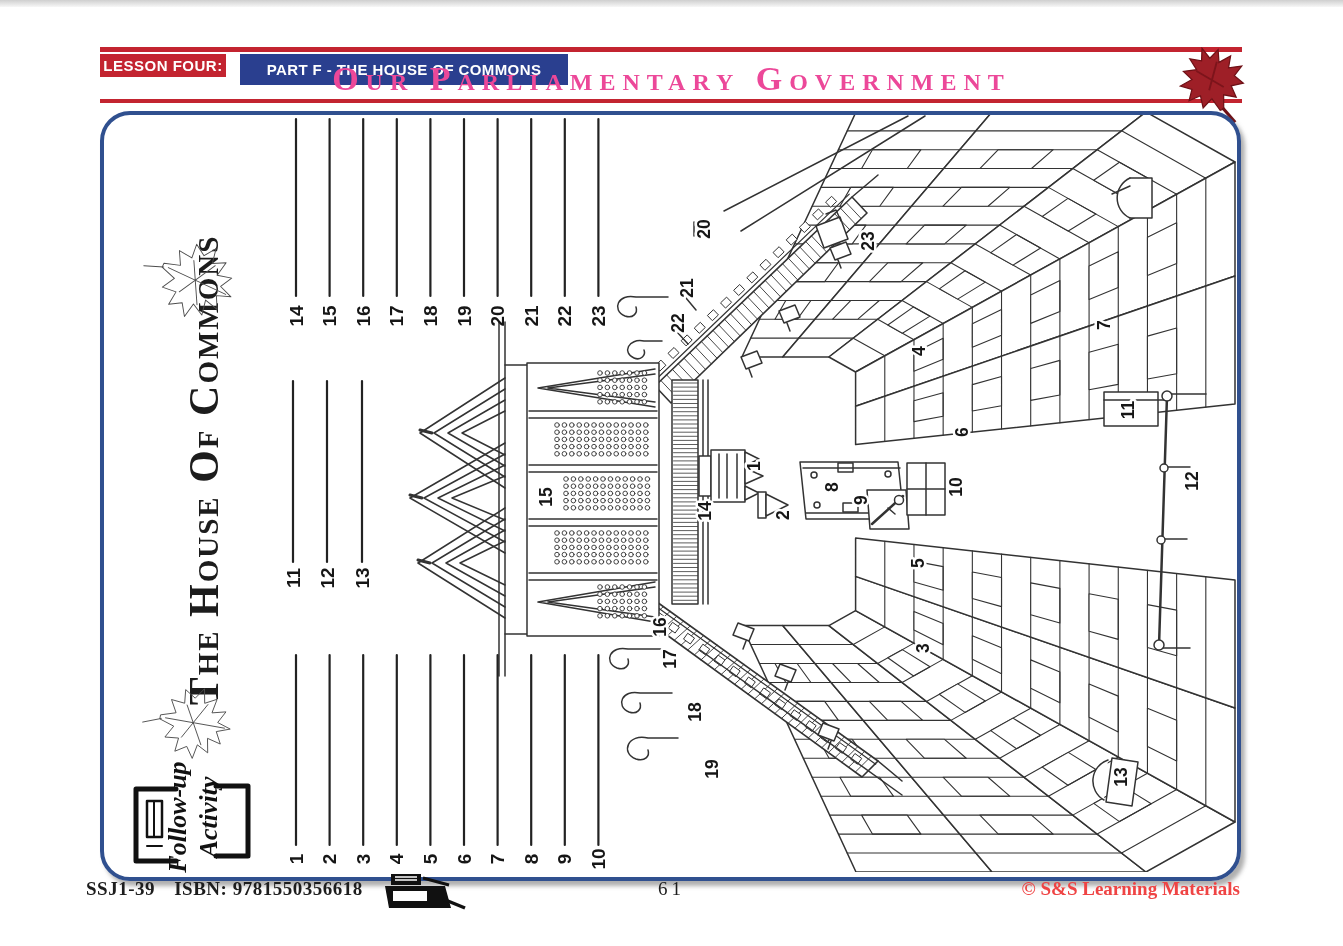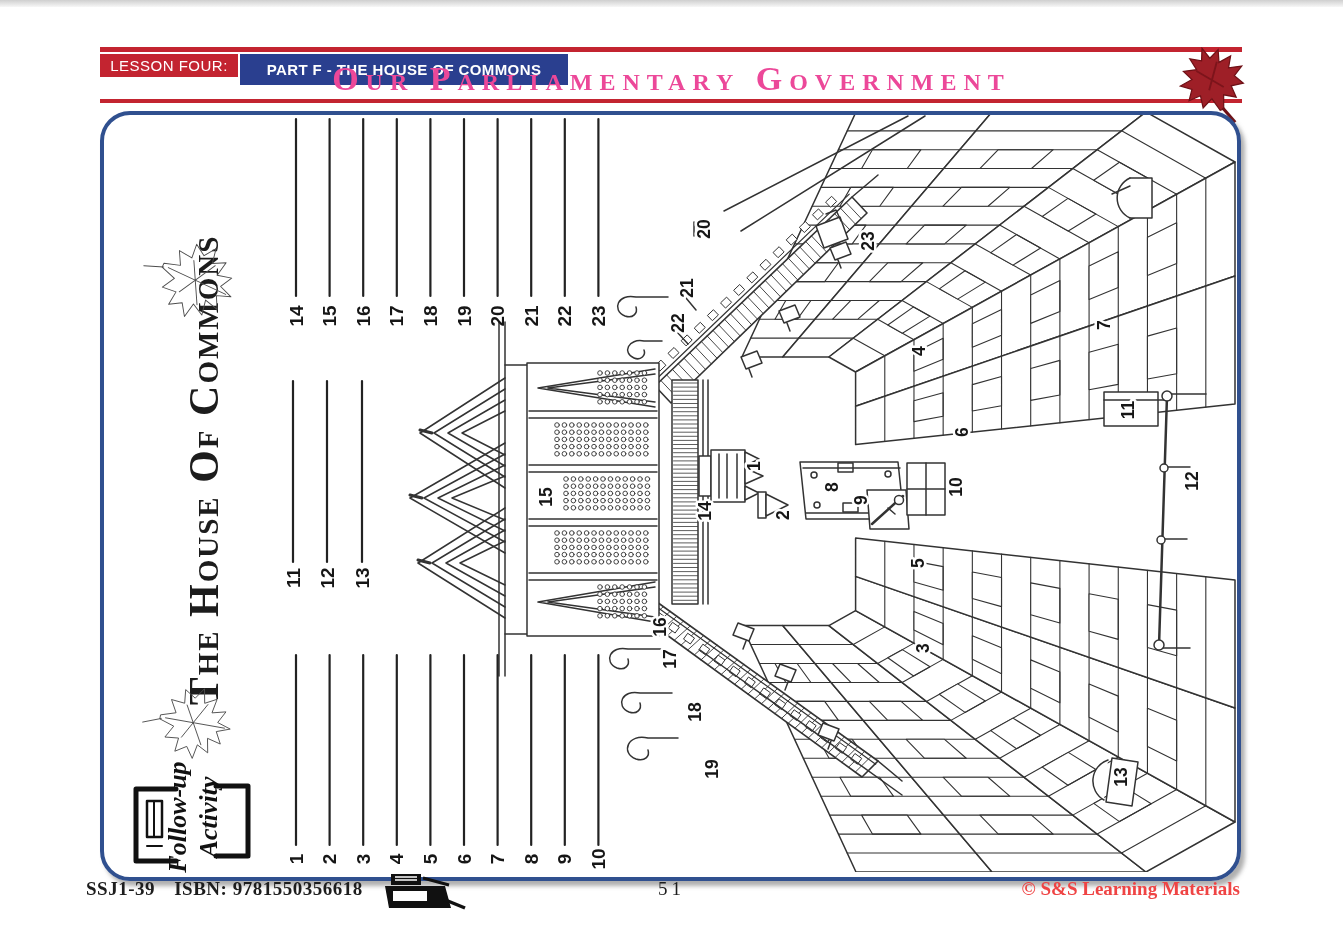--- a/index.html
+++ b/index.html
@@ -4,22 +4,22 @@
 <style>
   html,body{margin:0;padding:0;background:#fff;}
   .page{position:relative;width:1343px;height:946px;background:#fff;overflow:hidden;
         font-family:"Liberation Sans",sans-serif;
         --accent-red:#c32430;--accent-blue:#2a3f8f;--frame-blue:#30508f;--ink:#2e2e2e;}
   .scan-edge{position:absolute;left:0;top:0;width:100%;height:7px;
              background:linear-gradient(#cfcfcf,#f7f7f7);}
   .rule-red{position:absolute;left:100px;width:1142px;background:var(--accent-red);}
   .rule-top{top:47px;height:5px;}
   .rule-bottom{top:99px;height:4px;}
-  .lesson-box{position:absolute;left:100px;top:54px;width:138px;height:23px;
-              background:var(--accent-red);color:#fff;font-weight:normal;font-size:15px;
+  .lesson-box{position:absolute;left:100px;top:54px;width:126px;height:23px;
+              background:var(--accent-red);color:#fff;font-weight:bold;font-size:15px;
               letter-spacing:.5px;display:flex;align-items:center;justify-content:center;}
   .part-box{position:absolute;left:240px;top:54px;width:328px;height:31px;
             background:var(--accent-blue);color:#fff;font-weight:bold;font-size:15px;
             letter-spacing:.4px;display:flex;align-items:center;justify-content:center;}
   .page-title{position:absolute;left:103px;top:60px;width:1137px;text-align:center;
               font-family:"Liberation Serif",serif;font-weight:700;font-size:34px;
               letter-spacing:7px;font-variant:small-caps;color:#ec4899;line-height:38px;}
   .content-box{position:absolute;left:100px;top:111px;width:1133px;height:762px;
                border:4px solid var(--frame-blue);border-radius:30px;background:transparent;
                box-shadow:4px 5px 4px rgba(110,110,110,.55);}
@@ -882,15 +882,15 @@
     <span>ISBN: 9781550356618</span>
   </div>
   <svg width="86" height="46" style="left:383px;top:868px" viewBox="0 0 86 46">
     <path d="M2,18 L62,18 L68,40 L6,40 Z" fill="#111"></path>
     <rect x="10" y="23" width="34" height="10" fill="#fff"></rect>
     <rect x="8" y="6" width="30" height="11" fill="#111"></rect>
     <path d="M12,9 h22 M12,12 h22" stroke="#fff" stroke-width="1.5"></path>
     <path d="M40,10 L66,17" stroke="#111" stroke-width="3"></path>
     <path d="M60,31 L82,40" stroke="#111" stroke-width="3.5"></path>
   </svg>
-  <div class="foot foot-page">51</div>
+  <div class="foot foot-page">61</div>
   <div class="foot foot-right">© S&amp;S Learning Materials</div>
 </div>
 
 </body></html>

